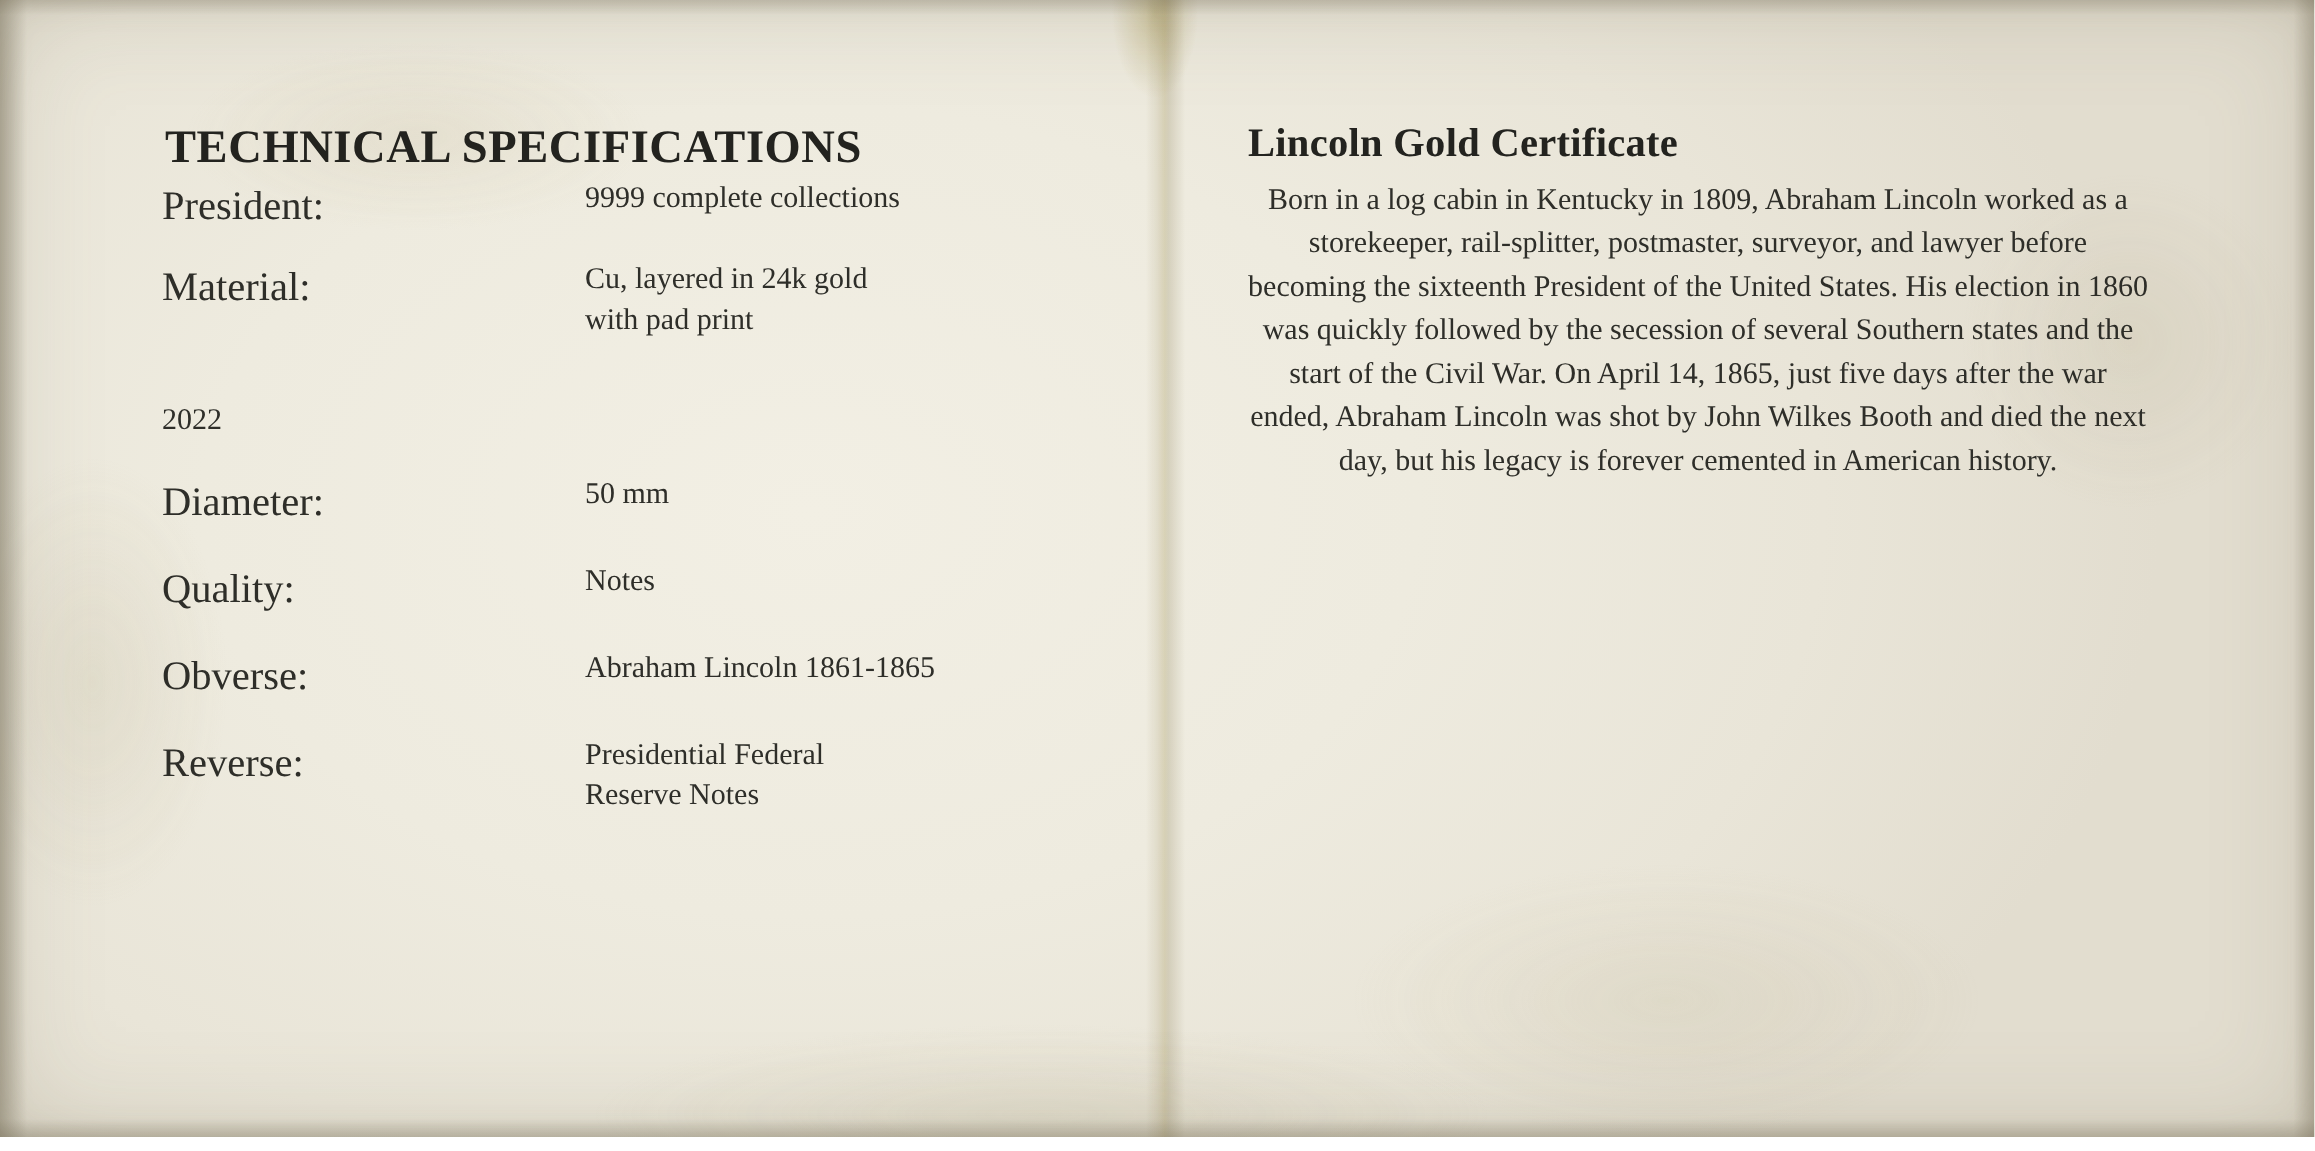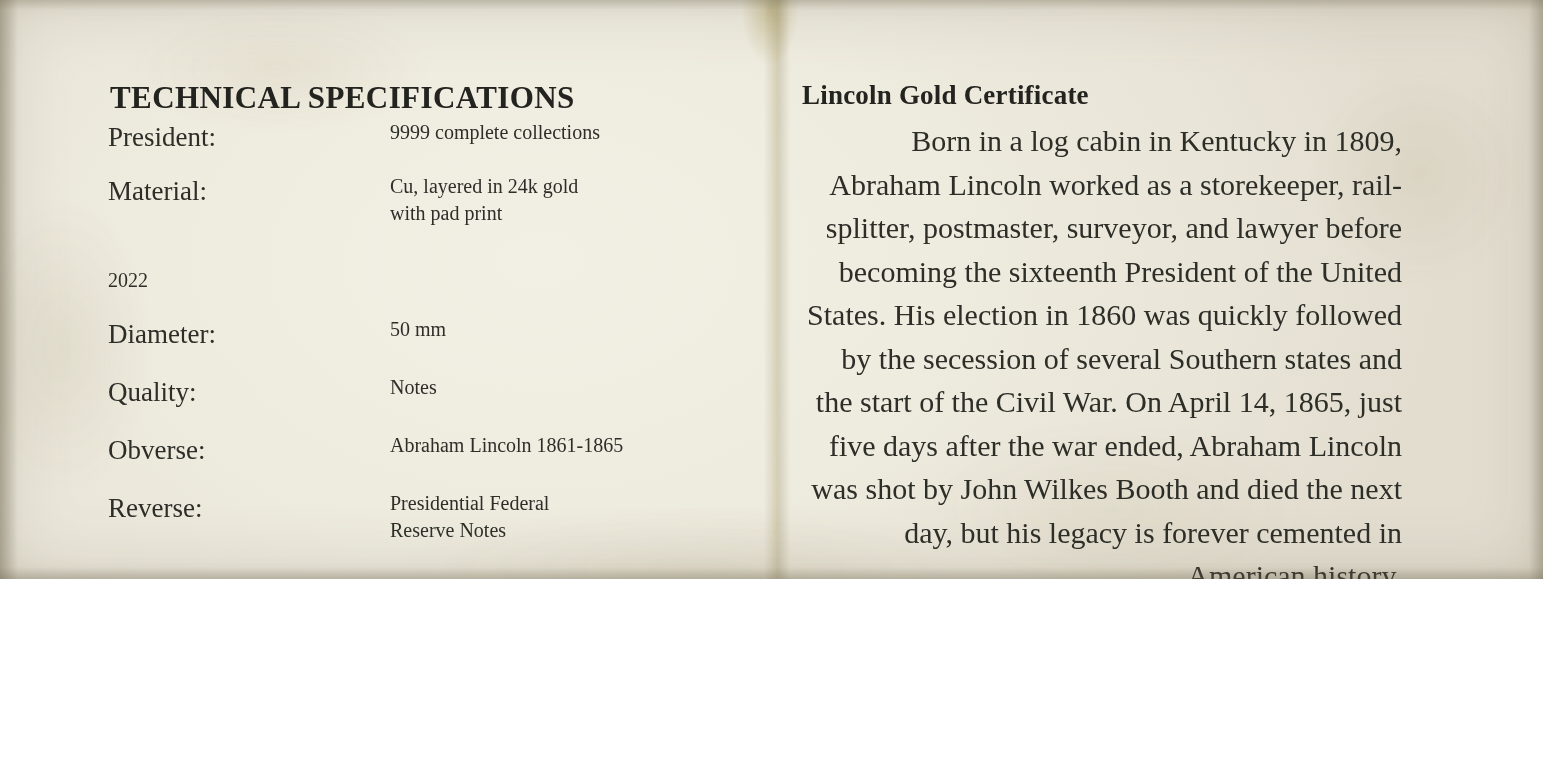--- a/index.html
+++ b/index.html
@@ -3,21 +3,21 @@
 <meta charset="utf-8">
 <style>
   html, body {
     margin: 0;
     padding: 0;
     background: #ffffff;
   }
   .page {
     position: relative;
     width: 1543px;
-    height: 579px;
+    height: 758px;
     overflow: hidden;
     background:
       radial-gradient(ellipse 900px 600px at 35% 45%, #f2efe4 0%, #eeebdf 45%, #e9e5d8 75%, #e2ddcf 100%),
       linear-gradient(90deg, #e6e2d4 0%, #f1eee3 12%, #f3f0e6 50%, #eeeade 88%, #e4dfd1 100%);
     font-family: "Liberation Serif", "DejaVu Serif", serif;
     color: #2b2b28;
   }
   
   .tex {
     position: absolute;
@@ -124,37 +124,37 @@
     flex: 1 1 auto;
     font-size: 20px;
     line-height: 1.34;
     color: #2e2e29;
     white-space: pre-line;
   }
 
   
   .story-col {
     position: absolute;
-    left: 802px;
+    left: 832px;
     top: 80px;
     width: 600px;
   }
   .story-title {
     font-size: 27px;
     font-weight: bold;
     margin: 0 0 8px 0;
     color: #23231f;
     letter-spacing: 0.2px;
   }
   .story-body {
-    font-size: 30px;
+    font-size: 20px;
     line-height: 1.45;
     color: #2e2e29;
     margin: 0;
-    text-align: right;
+    text-align: center;
   }
 </style>
 </head>
 <body>
 
 <div class="page">
 
   <div class="spec-col">
     <h1 class="spec-title">TECHNICAL SPECIFICATIONS</h1>
 

